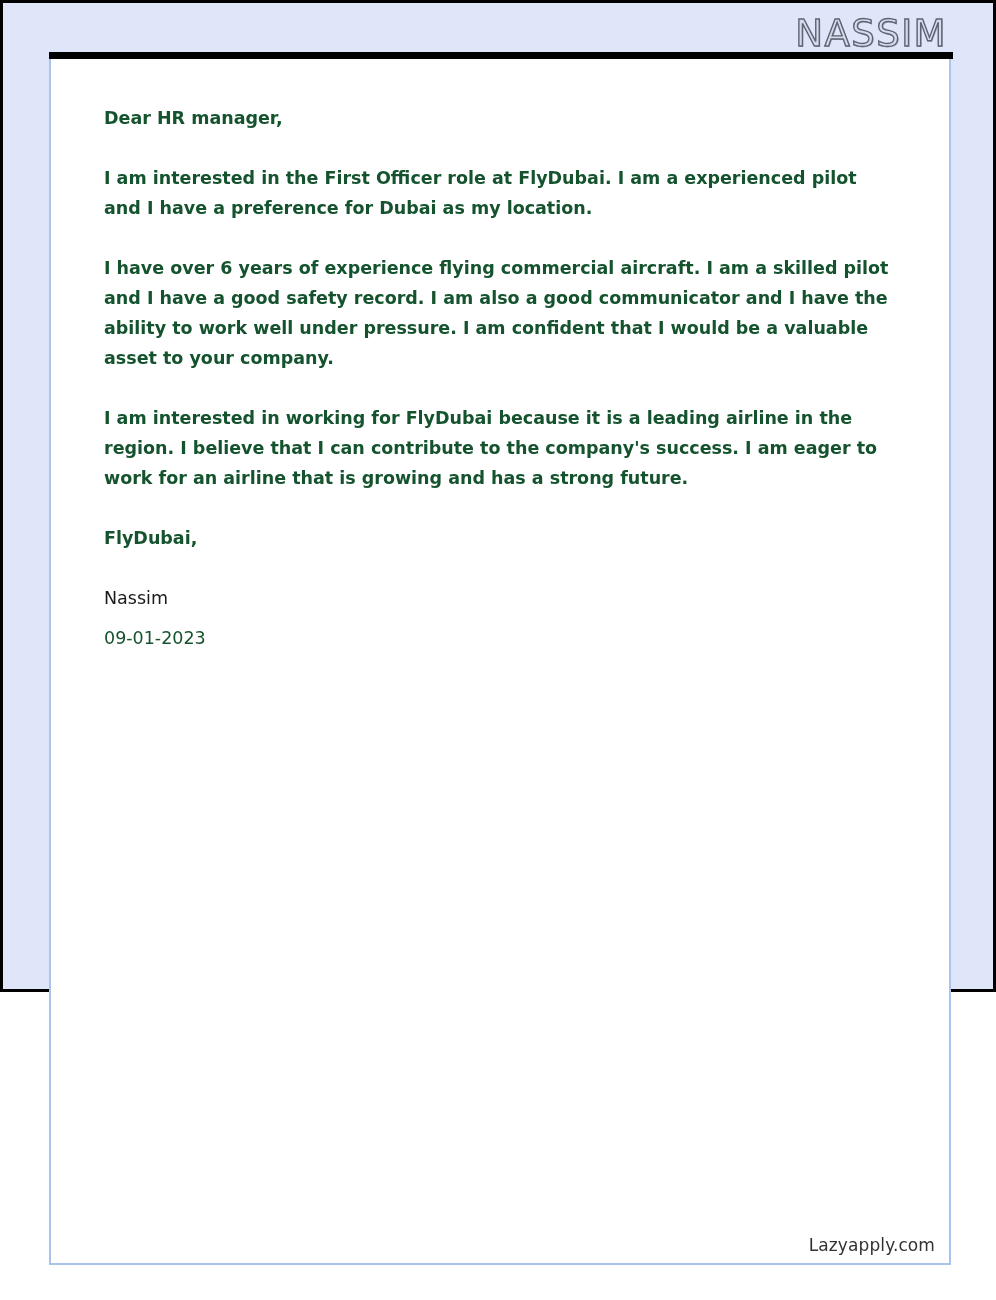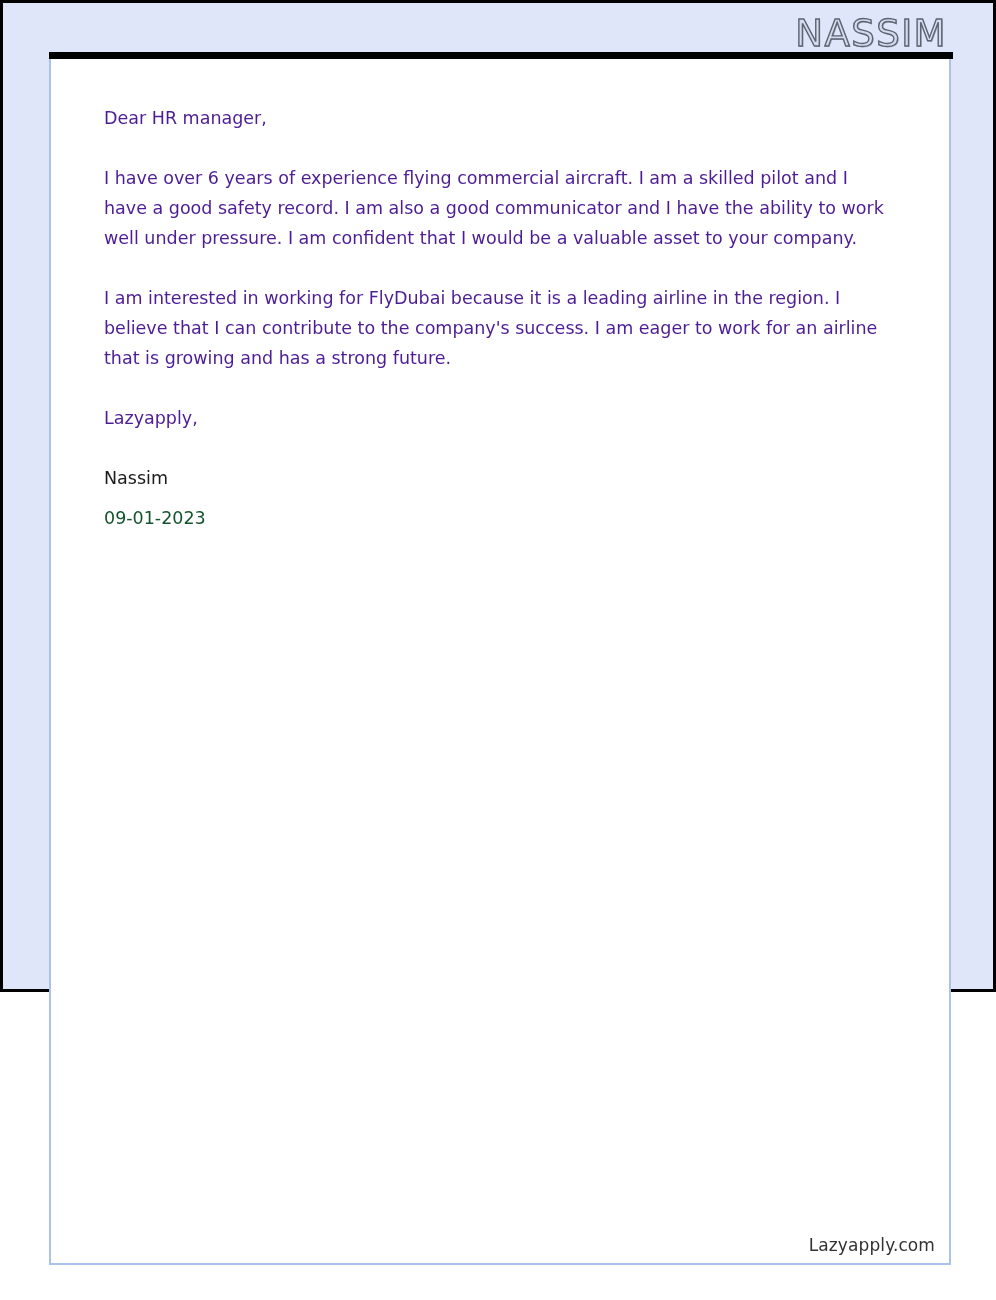--- a/index.html
+++ b/index.html
@@ -74,23 +74,23 @@
   .letter-body {
     position: absolute;
     left: 53px;
     top: 44px;
     right: 56px;
   }
 
   .para {
     font-size: 17.5px;
     line-height: 30px;
-    color: #4c1d95;
+    color: #14532d;
     margin: 0 0 30px 0;
-    font-weight: 400;
+    font-weight: 700;
   }
 
   .signature-name {
     font-size: 17.5px;
     line-height: 30px;
     color: #1b1b1b;
     margin: 0 0 10px 0;
   }
 
   .date-line {
@@ -119,27 +119,28 @@
   <div class="brand">NASSIM</div>
 
   <div class="top-rule"></div>
 
   <div class="page">
 
     <div class="letter-body">
 
       <p class="para">Dear HR manager,</p>
 
+      <p class="para">I am interested in the First Officer role at FlyDubai. I am a experienced pilot and I have a preference for Dubai as my location.</p>
 
       <p class="para">I have over 6 years of experience flying commercial aircraft. I am a skilled pilot and I have a good safety record. I am also a good communicator and I have the ability to work well under pressure. I am confident that I would be a valuable asset to your company.</p>
 
       <p class="para">I am interested in working for FlyDubai because it is a leading airline in the region. I believe that I can contribute to the company's success. I am eager to work for an airline that is growing and has a strong future.</p>
 
 
-      <p class="para">Lazyapply,</p>
+      <p class="para">FlyDubai,</p>
 
       <p class="signature-name">Nassim</p>
 
       <p class="date-line">09-01-2023</p>
 
     </div>
 
     <div class="footer">Lazyapply.com</div>
 
   </div>

